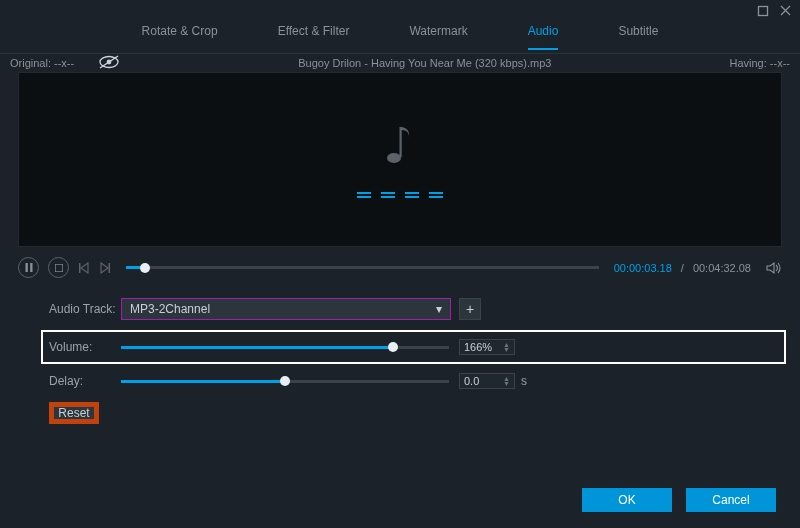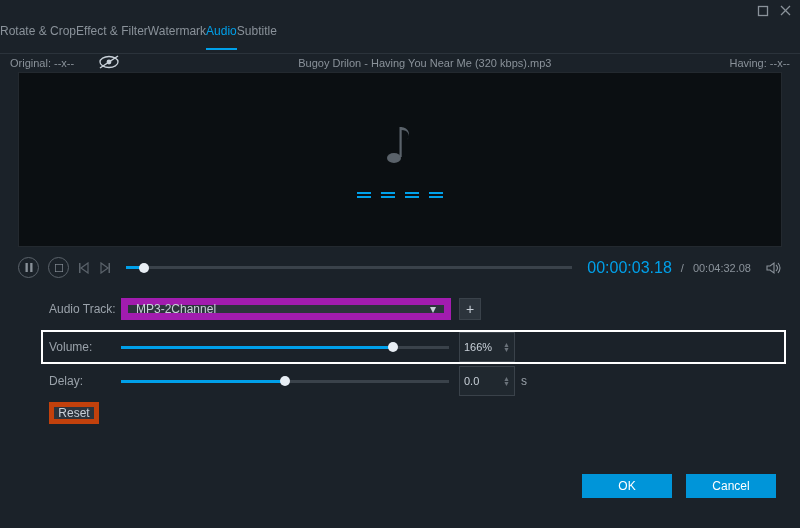--- a/index.html
+++ b/index.html
@@ -1,50 +1,50 @@
 <!DOCTYPE html>
 <html><head>
 <meta charset="utf-8">
 <style>
 * { box-sizing: border-box; margin: 0; padding: 0; }
 body { font-family: "Segoe UI", Arial, sans-serif; background: #1b2229; color: #aab2ba; width: 800px; height: 528px; overflow: hidden; font-size: 12px; }
 .titlebar { height: 24px; display: flex; justify-content: flex-end; align-items: center; padding-right: 8px; gap: 10px; }
 .titlebar svg { stroke: #8a929a; }
-.tabs { display: flex; height: 30px; align-items: flex-start; border-bottom: 1px solid #2b333b; }
+.tabs { display: flex; justify-content: center; gap: 60px; height: 30px; align-items: flex-start; border-bottom: 1px solid #2b333b; }
 .tab { color: #8a929a; padding-bottom: 10px; cursor: pointer; }
 .tab.active { color: #00a0e9; border-bottom: 2px solid #00a0e9; }
 .infobar { display: flex; align-items: center; height: 18px; padding: 0 10px; font-size: 11px; color: #8a929a; }
 .infobar .fname { flex: 1; text-align: center; }
 .eye { margin-left: 24px; }
 .preview { height: 175px; margin: 0 18px; background: #0b0f12; border: 1px solid #23292f; display: flex; flex-direction: column; justify-content: center; align-items: center; }
 .eq { display: flex; gap: 10px; margin-top: 30px; }
 .eq span { width: 14px; height: 2px; background: #00a0e9; box-shadow: 0 -4px 0 #00a0e9; }
 .controls { display: flex; align-items: center; padding: 10px 18px; gap: 9px; }
 .circ { width: 21px; height: 21px; border: 1.5px solid #5b636b; border-radius: 50%; display: flex; align-items: center; justify-content: center; }
 .smicon svg, .circ svg { display: block; }
 .progress { flex: 1; height: 3px; background: #3a424a; position: relative; margin: 0 6px; }
 .progress .fill { position: absolute; left: 0; top: 0; height: 100%; background: #00a0e9; }
 .progress .thumb { position: absolute; top: -3.5px; width: 10px; height: 10px; border-radius: 50%; background: #e8eef4; transform: translateX(-50%); }
-.time { color: #00a0e9; font-size: 16px; }
+.time { color: #00a0e9; font-size: 11px; }
 .timedur { color: #8a929a; font-size: 11px; }
 .panel { padding: 10px 22px 6px; margin-left: 27px; }
 .row { display: flex; align-items: center; margin-bottom: 10px; height: 22px; }
 .label { width: 72px; color: #9aa2aa; }
-.select { flex: 0 0 330px; height: 22px; background: #2c343c; border: 7px solid #a21caf; display: flex; align-items: center; padding: 0 8px; justify-content: space-between; color: #c8d0d8; }
+.select { flex: 0 0 330px; height: 22px; background: #2c343c; border: 1px solid #a21caf; display: flex; align-items: center; padding: 0 8px; justify-content: space-between; color: #c8d0d8; }
 .plus { width: 22px; height: 22px; margin-left: 8px; background: #2c343c; border: 1px solid #3a424a; display: flex; align-items: center; justify-content: center; color: #c8d0d8; font-size: 14px; }
 .slider { flex: 0 0 328px; height: 3px; background: #3a424a; position: relative; margin-right: 10px; }
 .slider .sfill { position: absolute; height: 100%; background: #00a0e9; left: 0; }
 .slider .sthumb { position: absolute; width: 10px; height: 10px; border-radius: 50%; background: #e8eef4; top: -3.5px; transform: translateX(-50%); }
-.spin { width: 56px; height: 30px; background: #20282f; border: 1px solid #3a424a; display: flex; align-items: center; padding: 0 4px; color: #c8d0d8; font-size: 11px; }
+.spin { width: 56px; height: 16px; background: #20282f; border: 1px solid #3a424a; display: flex; align-items: center; padding: 0 4px; color: #c8d0d8; font-size: 11px; }
 .spin .arr { margin-left: auto; display: flex; flex-direction: column; }
 .spin .arr span { line-height: 5px; font-size: 7px; color: #6a727a; }
 .hlrow { border: 2px solid #ffffff; padding: 4px 6px; margin-left: -8px; margin-right: -8px; margin-bottom: 6px; }
 .hlrow .row { margin-bottom: 0; }
 .reset { width: 50px; height: 22px; background: #2c343c; border: 5px solid #c2410c; color: #c8d0d8; display: flex; align-items: center; justify-content: center; margin-top: 6px; cursor: pointer; }
-.footer { position: absolute; bottom: 30px; right: 24px; display: flex; gap: 14px; align-items: center; }
+.footer { position: absolute; bottom: 16px; right: 24px; display: flex; gap: 14px; align-items: center; }
 .btn { width: 90px; height: 24px; background: #0095d9; color: #ffffff; display: flex; align-items: center; justify-content: center; cursor: pointer; font-size: 12px; }
 .unit { margin-left: 6px; color: #9aa2aa; }
 </style>
 </head>
 <body>
 
 <div class="titlebar">
   <span><svg width="12" height="12">
         <rect x="1.5" y="1.5" width="9" height="9" fill="none" stroke-width="1.3"></rect>
       </svg></span>

